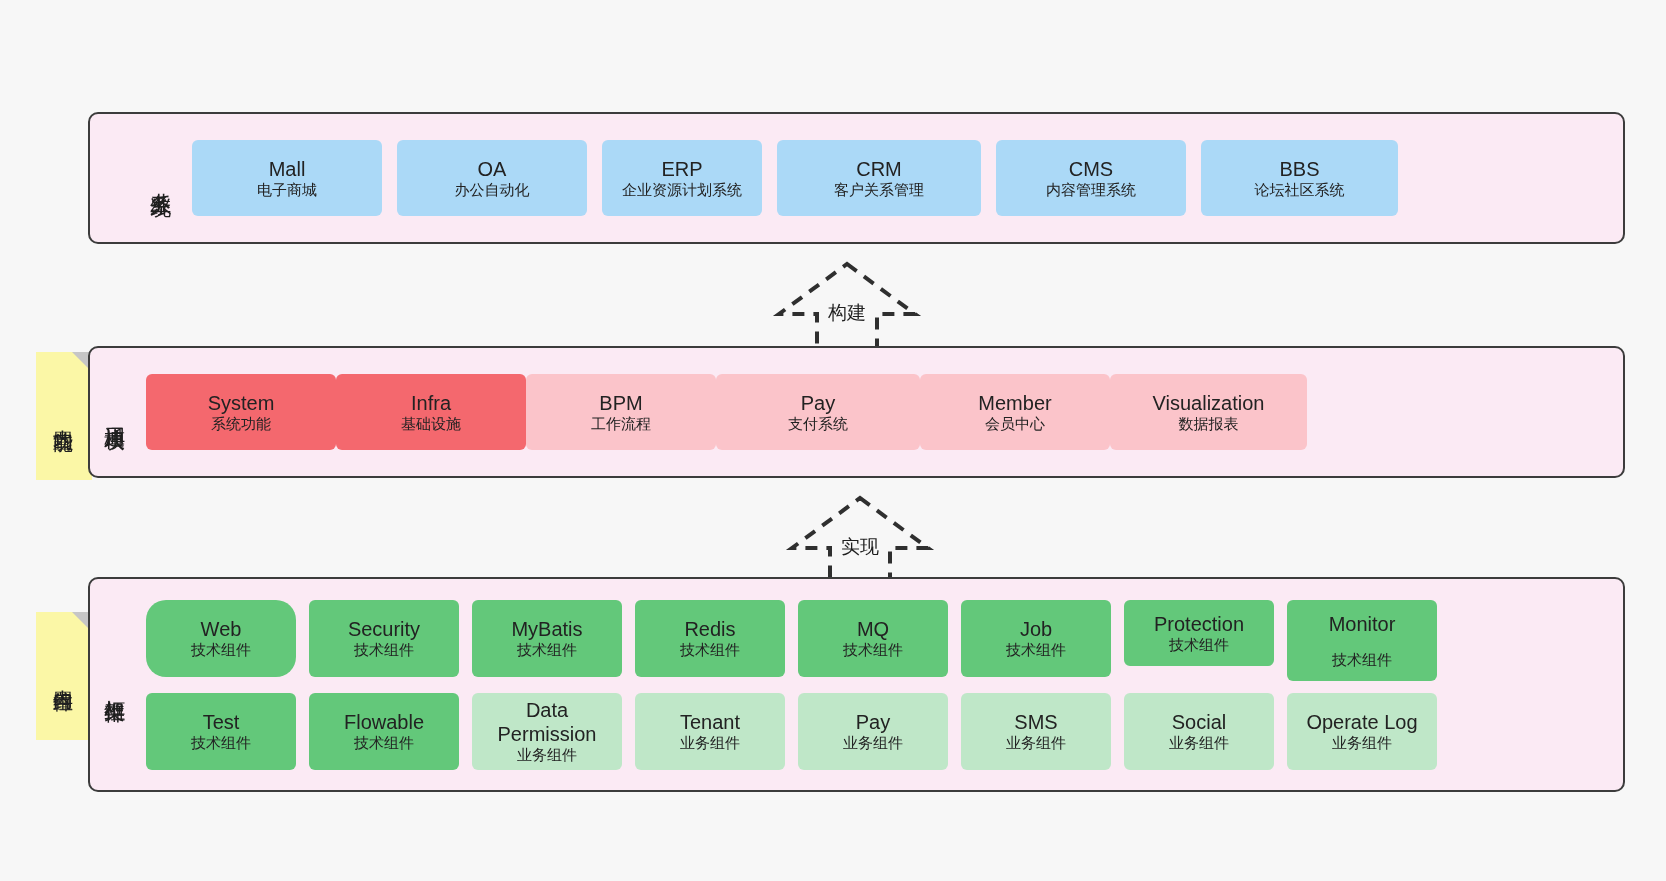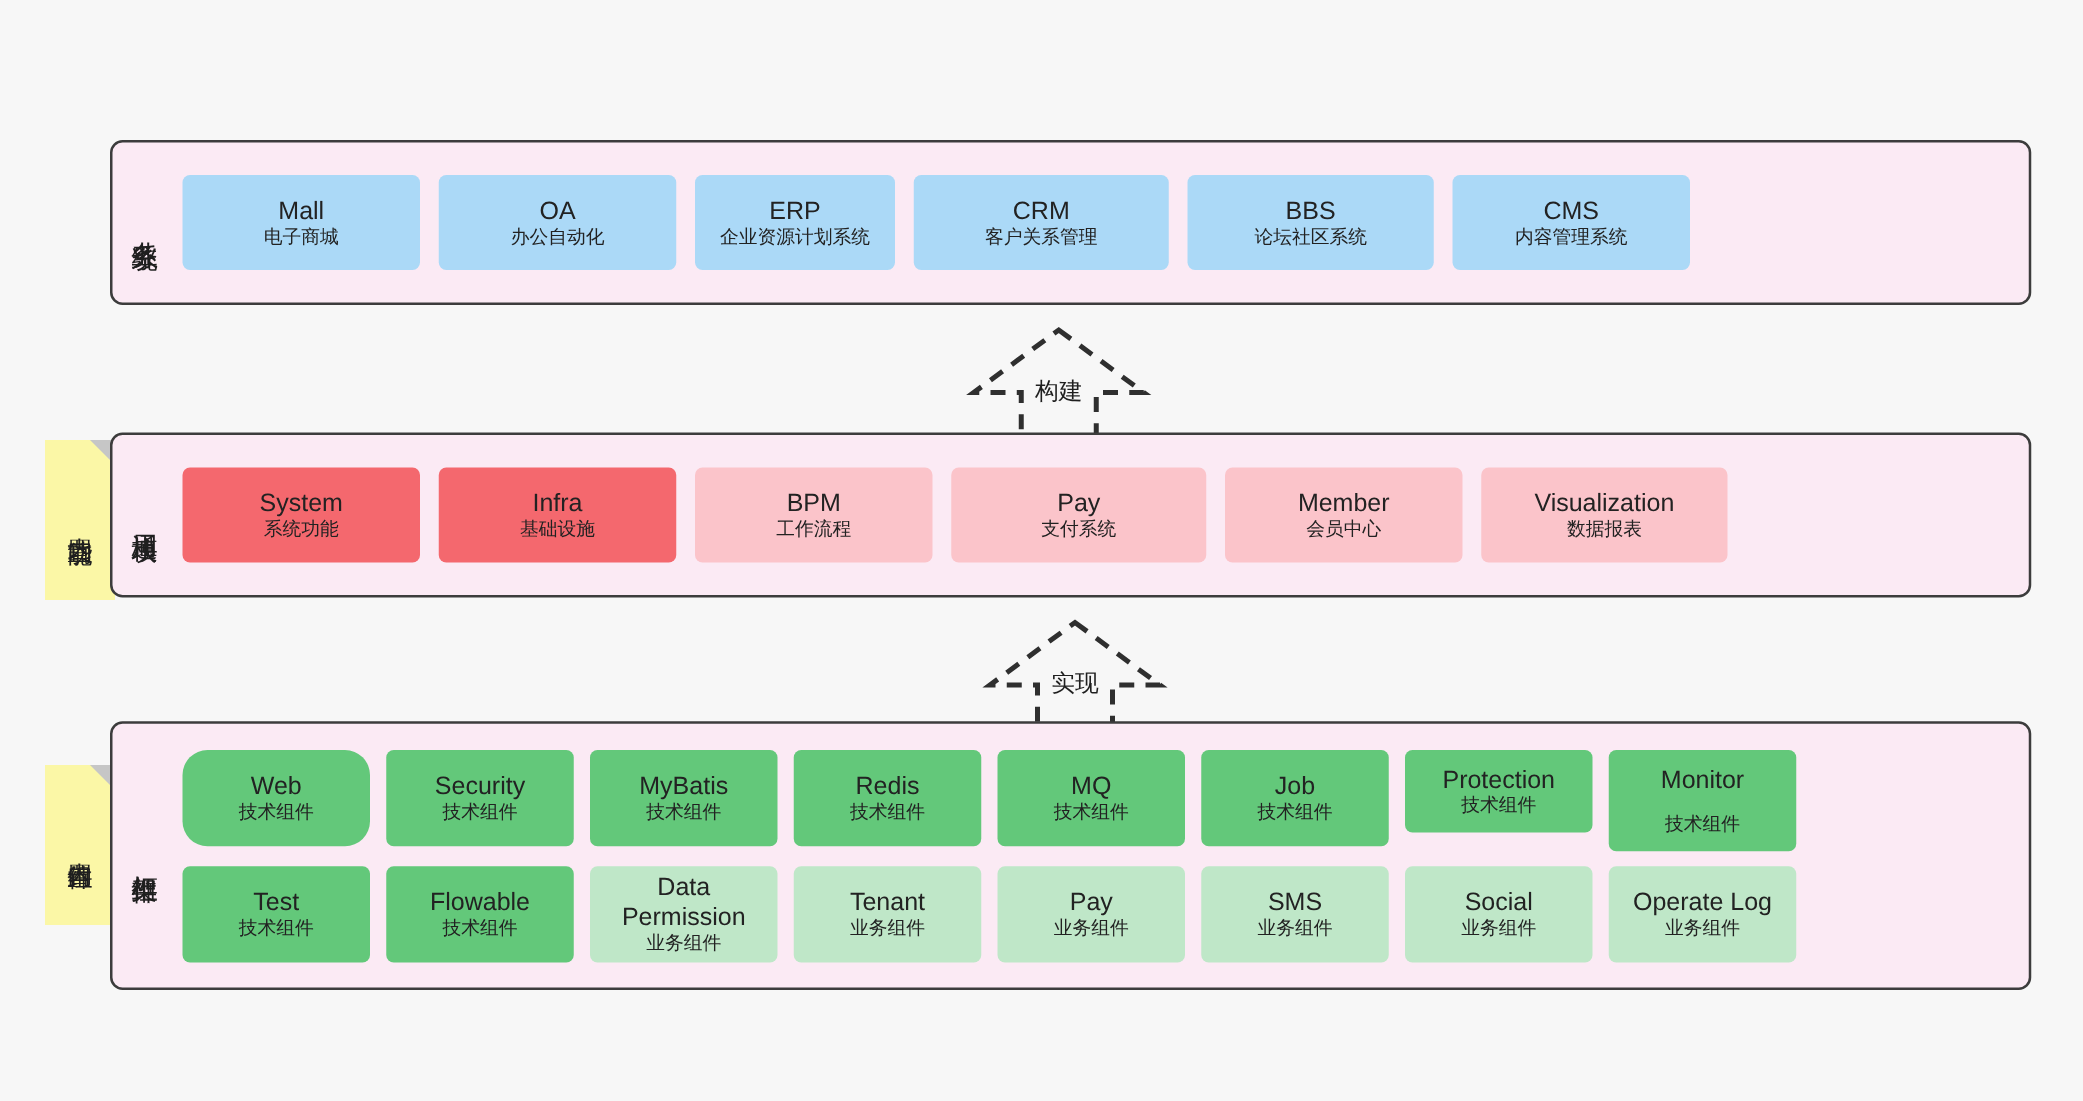--- a/index.html
+++ b/index.html
@@ -115,66 +115,66 @@
     font-size: 19px;
     color: #1f1f1f;
     user-select: none;
   }
 </style>
 </head>
 <body>
 
 <div id="canvas">
 
-  <div class="layer" id="layer-0" style="left:88px; top:112px; width:1537px; height:132px;">
+  <div class="layer" id="layer-0" style="left:88px; top:112px; width:1537px; height:132px;padding-left:46px;">
     <div class="layer-title">业务系统</div>
     <div class="layer-body">
       <div class="row" style="gap:15px; padding-left:6px;">
         <div class="card blue" style="width:190px;height:76px;">
           <span class="en">Mall</span>
           <span class="cn">电子商城</span>
         </div>
         <div class="card blue" style="width:190px;height:76px;justify-content:center;">
           <span class="en">OA</span>
           <span class="cn">办公自动化</span>
         </div>
         <div class="card blue" style="width:160px;height:76px;">
           <span class="en">ERP</span>
           <span class="cn">企业资源计划系统</span>
         </div>
         <div class="card blue" style="width:204px;height:76px;">
           <span class="en">CRM</span>
           <span class="cn">客户关系管理</span>
         </div>
+        <div class="card blue" style="width:190px;height:76px;">
+          <span class="en">CMS</span>
+          <span class="cn">内容管理系统</span>
+        </div>
         <div class="card blue" style="width:197px;height:76px;">
           <span class="en">BBS</span>
           <span class="cn">论坛社区系统</span>
-        </div>
-        <div class="card blue" style="width:190px;height:76px;">
-          <span class="en">CMS</span>
-          <span class="cn">内容管理系统</span>
         </div>
       </div>
     </div>
   </div>
 
   <div class="arrow" style="left:767px; top:258px;">
     <svg viewBox="0 0 160 100" xmlns="http://www.w3.org/2000/svg">
       <path d="M 80 6 L 148 56 L 110 56 L 110 95 L 50 95 L 50 56 L 12 56 Z" fill="none" stroke="#2f2f2f" stroke-width="4" stroke-dasharray="12 9" stroke-linejoin="miter"></path>
     </svg>
     <div class="arrow-label">构建</div>
   </div>
 
   <div class="note" style="left:36px; top:352px; height:128px;">
     <span>内置功能</span>
   </div>
   <div class="layer" id="layer-1" style="left:88px; top:346px; width:1537px; height:132px;">
     <div class="layer-title">通用模块</div>
     <div class="layer-body">
-      <div class="row" style="gap:15px; padding-left:6px;">
+      <div class="row" style="padding-left:6px;">
         <div class="card red" style="width:190px;height:76px;">
           <span class="en">System</span>
           <span class="cn">系统功能</span>
         </div>
         <div class="card red" style="width:190px;height:76px;">
           <span class="en">Infra</span>
           <span class="cn">基础设施</span>
         </div>
         <div class="card pink" style="width:190px;height:76px;">
           <span class="en">BPM</span>

